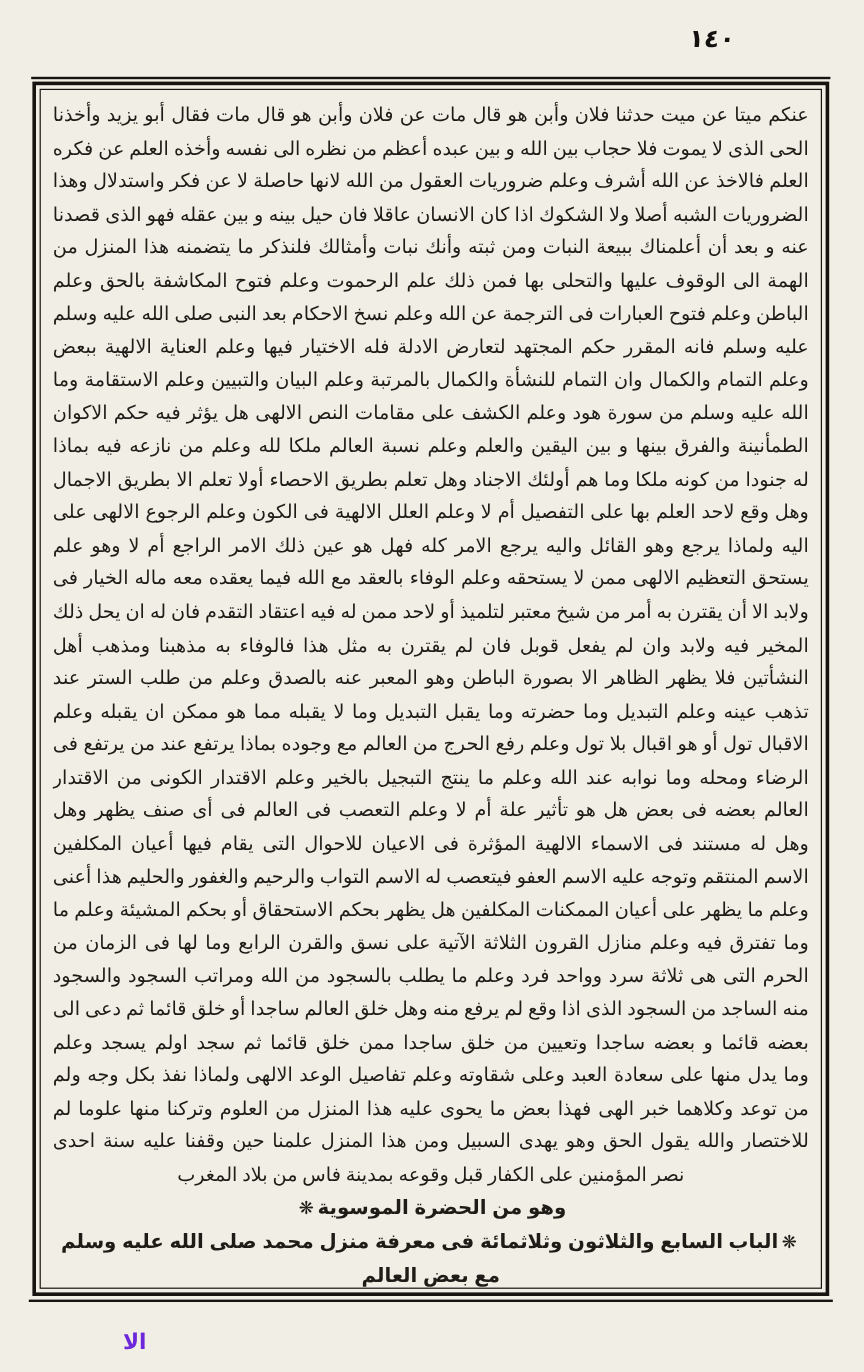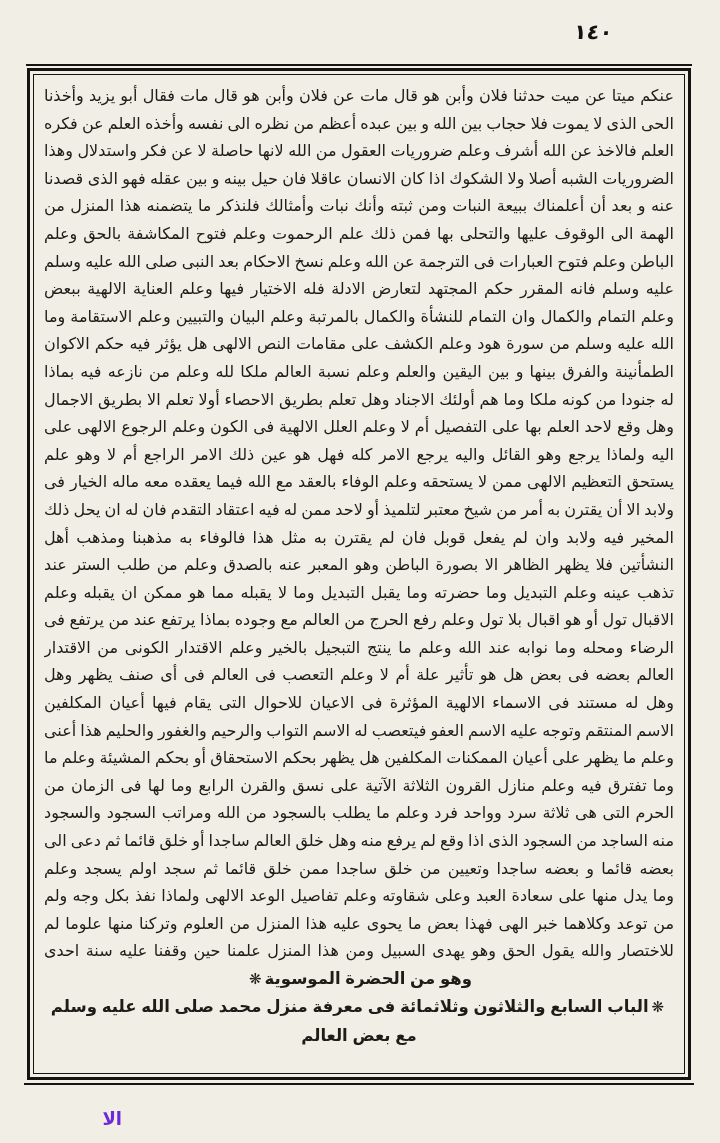--- a/index.html
+++ b/index.html
@@ -119,20 +119,21 @@
       <div class="line">وهل له مستند فى الاسماء الالهية المؤثرة فى الاعيان للاحوال التى يقام فيها أعيان المكلفين كالعاصى اذا توجه عليه</div>
       <div class="line">الاسم المنتقم وتوجه عليه الاسم العفو فيتعصب له الاسم التواب والرحيم والغفور والحليم هذا أعنى بالمستند الالهى</div>
       <div class="line">وعلم ما يظهر على أعيان الممكنات المكلفين هل يظهر بحكم الاستحقاق أو بحكم المشيئة وعلم ما يجتمع فيه الرسل</div>
       <div class="line">وما تفترق فيه وعلم منازل القرون الثلاثة الآتية على نسق والقرن الرابع وما لها فى الزمان من الشهور الاربعة</div>
       <div class="line">الحرم التى هى ثلاثة سرد وواحد فرد وعلم ما يطلب بالسجود من الله ومراتب السجود والسجود الذى يقبل الرفع</div>
       <div class="line">منه الساجد من السجود الذى اذا وقع لم يرفع منه وهل خلق العالم ساجدا أو خلق قائما ثم دعى الى السجود أو خلق</div>
       <div class="line">بعضه قائما و بعضه ساجدا وتعيين من خلق ساجدا ممن خلق قائما ثم سجد اولم يسجد وعلم العلامات الالهية فى الاشياء</div>
       <div class="line">وما يدل منها على سعادة العبد وعلى شقاوته وعلم تفاصيل الوعد الالهى ولماذا نفذ بكل وجه ولم ينفذ الوعيد فى كل</div>
       <div class="line">من توعد وكلاهما خبر الهى فهذا بعض ما يحوى عليه هذا المنزل من العلوم وتركنا منها علوما لم نذكرها طلبا</div>
       <div class="line">للاختصار والله يقول الحق وهو يهدى السبيل ومن هذا المنزل علمنا حين وقفنا عليه سنة احدى وتسعين وخمسمائة</div>
+      <div class="line closing-line">نصر المؤمنين على الكفار قبل وقوعه بمدينة فاس من بلاد المغرب</div>
       <div class="heading-line">
         <span>وهو من الحضرة الموسوية</span><span class="ornament">❋</span>
       </div>
       <div class="heading-line">
         <span class="ornament">❋</span><span>الباب السابع والثلاثون وثلاثمائة  فى معرفة منزل محمد صلى الله عليه وسلم مع بعض العالم</span>
       </div>
     </div>
   </div>
 </div>
 

